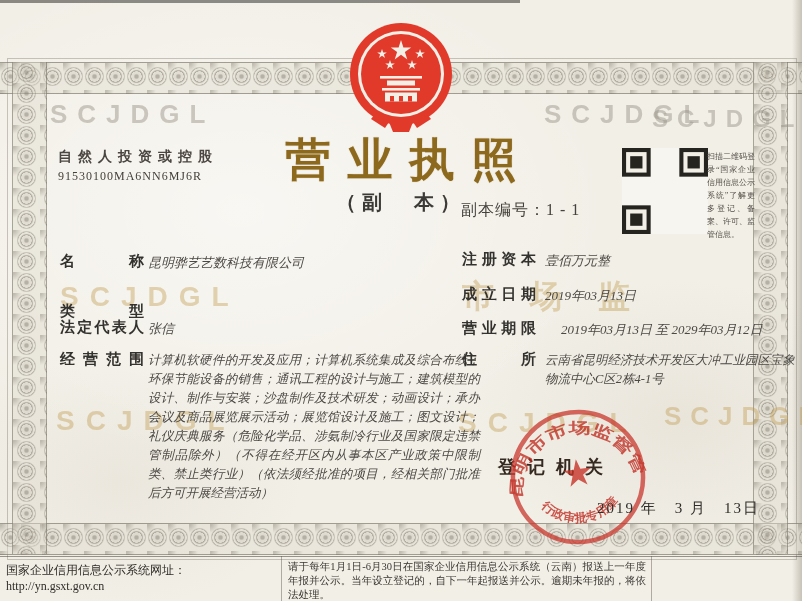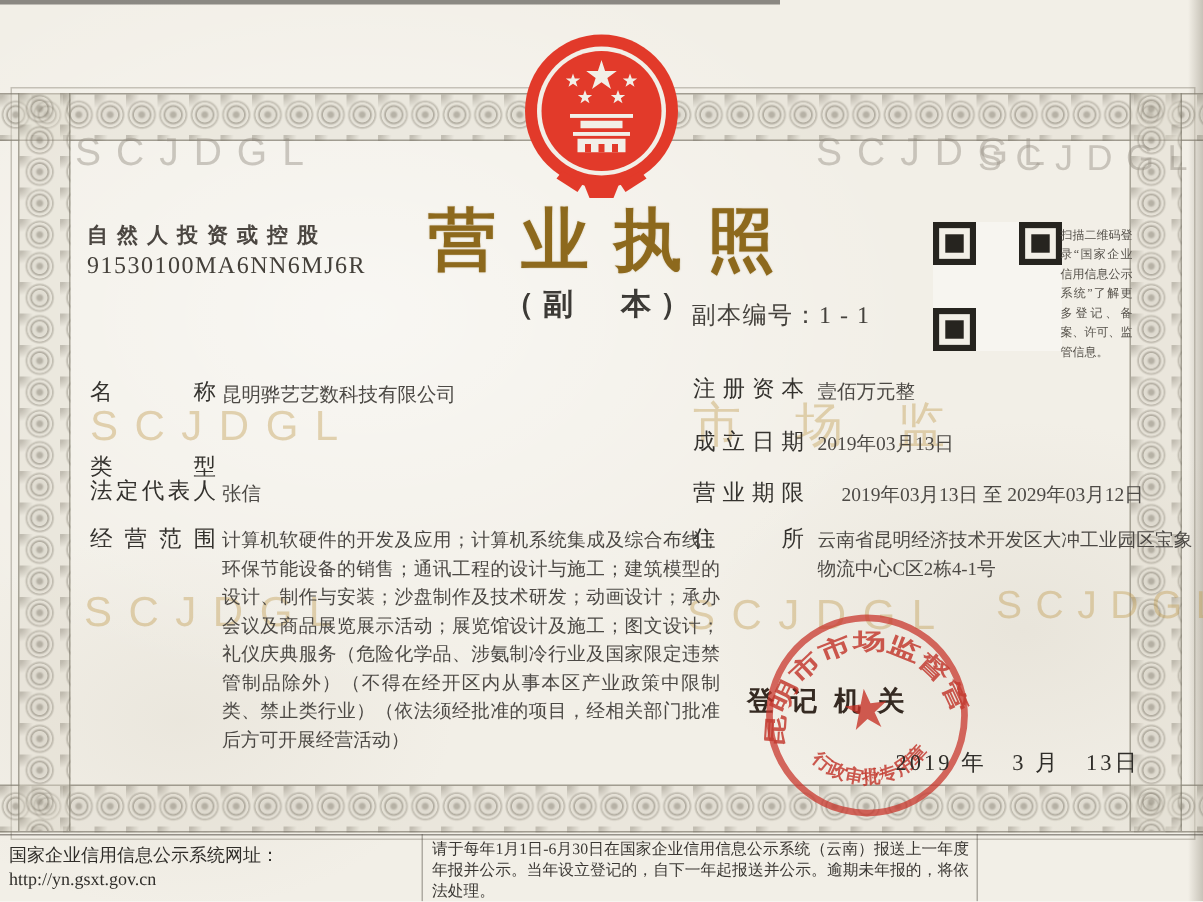--- a/index.html
+++ b/index.html
@@ -26,47 +26,47 @@
   .lace-h{left:0;width:802px;height:30px;background-size:21px 27px;border-top:1px solid rgba(100,95,82,.55);border-bottom:1px solid rgba(100,95,82,.55);}
   .lace-h-top{top:62px;}
   .lace-h-bottom{top:523px;}
   .lace-v{top:62px;height:492px;width:33px;background-size:27px 21px;border-left:1px solid rgba(100,95,82,.5);border-right:1px solid rgba(100,95,82,.5);}
   .lace-v-left{left:12px;}
   .lace-v-right{left:753px;}
   .edge-line{left:7px;top:58px;width:788px;height:500px;border:1px solid rgba(110,104,90,.35);pointer-events:none;}
   .scan-line-top{left:0;top:0;width:520px;height:3px;background:#23211e;opacity:.5;}
   .scan-shadow-right{right:0;top:0;width:10px;height:601px;background:linear-gradient(to right, rgba(120,112,96,0), rgba(120,112,96,.35));}
   
-  .wm{font-family:"Liberation Sans","DejaVu Sans",sans-serif;font-weight:normal;white-space:nowrap;pointer-events:none;}
+  .wm{font-family:"Liberation Sans","DejaVu Sans",sans-serif;font-weight:bold;white-space:nowrap;pointer-events:none;margin-top:13px;}
   .wm-gray{color:rgba(148,143,130,.45);}
   .wm-gold{color:rgba(188,150,68,.38);}
   .wm1{left:50px;top:86px;font-size:26px;letter-spacing:10px;}
   .wm2{left:544px;top:86px;font-size:26px;letter-spacing:10px;}
   .wm3{left:60px;top:268px;font-size:28px;letter-spacing:11px;}
   .wm4{left:56px;top:392px;font-size:28px;letter-spacing:11px;}
   .wm5{left:458px;top:394px;font-size:28px;letter-spacing:11px;}
   .wm6{left:462px;top:262px;font-size:32px;letter-spacing:14px;font-family:"Liberation Serif",serif;}
   .wm7{left:664px;top:388px;font-size:26px;letter-spacing:9px;}
   .wm8{left:652px;top:92px;font-size:24px;letter-spacing:9px;}
   
   .emblem{left:345px;top:22px;width:112px;height:110px;}
   
   .cc-label{left:58px;top:148px;font-size:14px;letter-spacing:6px;color:#4b4641;font-weight:600;}
-  .cc-code{left:58px;top:169px;font-size:16px;letter-spacing:1px;color:#44403a;}
+  .cc-code{left:58px;top:169px;font-size:12px;letter-spacing:1px;color:#44403a;}
   .title{left:240px;top:130px;width:322px;text-align:center;font-size:45px;font-weight:bold;color:#8d691d;letter-spacing:17px;text-indent:17px;text-shadow:0 0 1px rgba(141,105,29,.5);}
   .subtitle{left:240px;top:189px;width:322px;text-align:center;font-size:20px;font-weight:bold;color:#3c3a36;letter-spacing:6px;}
   .copy-no{left:461px;top:200px;font-size:16px;color:#45423d;letter-spacing:1px;}
   
   .qr{left:622px;top:148px;width:86px;height:86px;}
   .qr svg{width:86px;height:86px;}
   .qr-caption{left:707px;top:150px;width:48px;font-size:8px;line-height:13px;color:#55514a;text-align:justify;}
   
-  .f-label{font-size:15px;font-weight:400;color:#34322e;width:84px;text-align:justify;text-align-last:justify;}
+  .f-label{font-size:15px;font-weight:700;color:#34322e;width:84px;text-align:justify;text-align-last:justify;}
   .f-label-r{width:74px;}
-  .f-value{font-size:13px;color:#4c4945;}
+  .f-value{font-size:13px;color:#4c4945;font-style:italic;}
   .lbl-name{left:60px;top:252px;} .val-name{left:148px;top:254px;}
   .lbl-type{left:60px;top:286px;margin-top:16px;} .val-type{left:148px;top:288px;}
   .lbl-rep{left:60px;top:318px;}  .val-rep{left:148px;top:320px;}
   .lbl-scope{left:60px;top:350px;} .val-scope{left:148px;top:351px;width:332px;font-size:12.5px;line-height:19px;text-align:justify;}
   .lbl-cap{left:462px;top:250px;}  .val-cap{left:545px;top:252px;}
   .lbl-est{left:462px;top:285px;}  .val-est{left:545px;top:287px;}
   .lbl-term{left:462px;top:319px;} .val-term{left:545px;top:321px;margin-left:16px;}
   .lbl-addr{left:462px;top:350px;} .val-addr{left:545px;top:351px;width:250px;font-size:12.5px;line-height:19px;}
   
   .authority-label{left:498px;top:455px;font-size:18px;font-weight:bold;color:#352a22;letter-spacing:11px;white-space:nowrap;}

